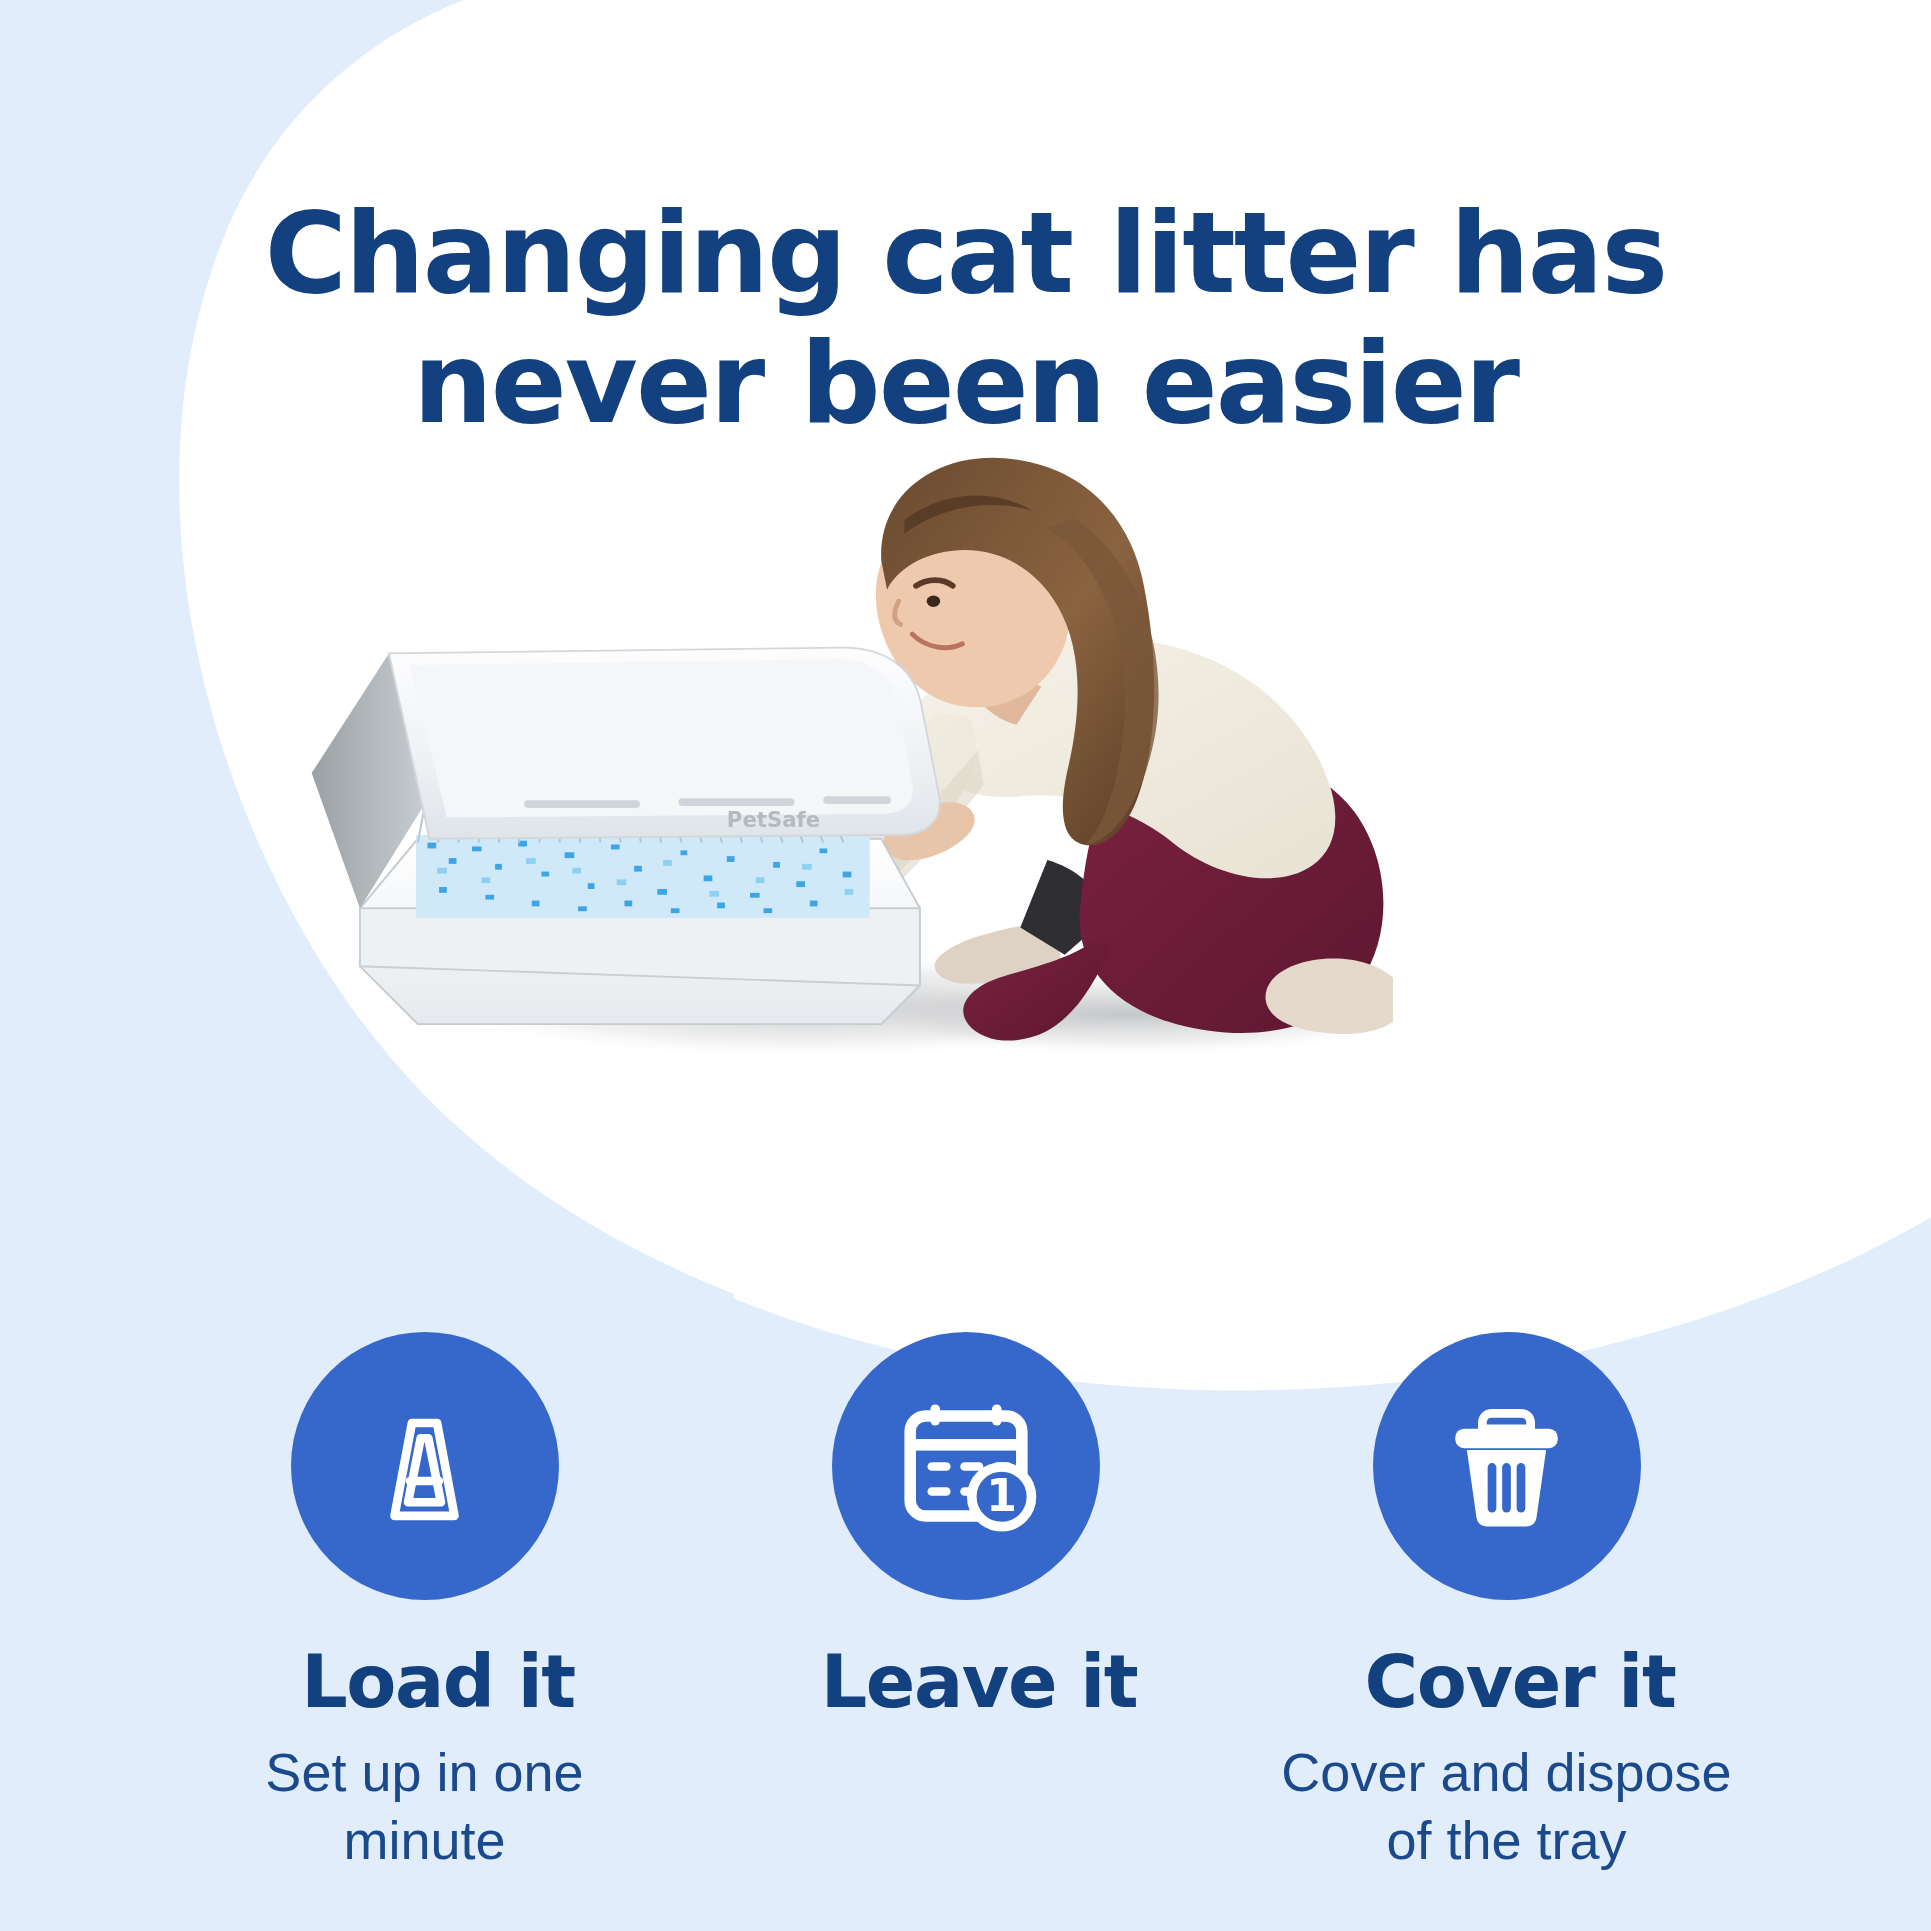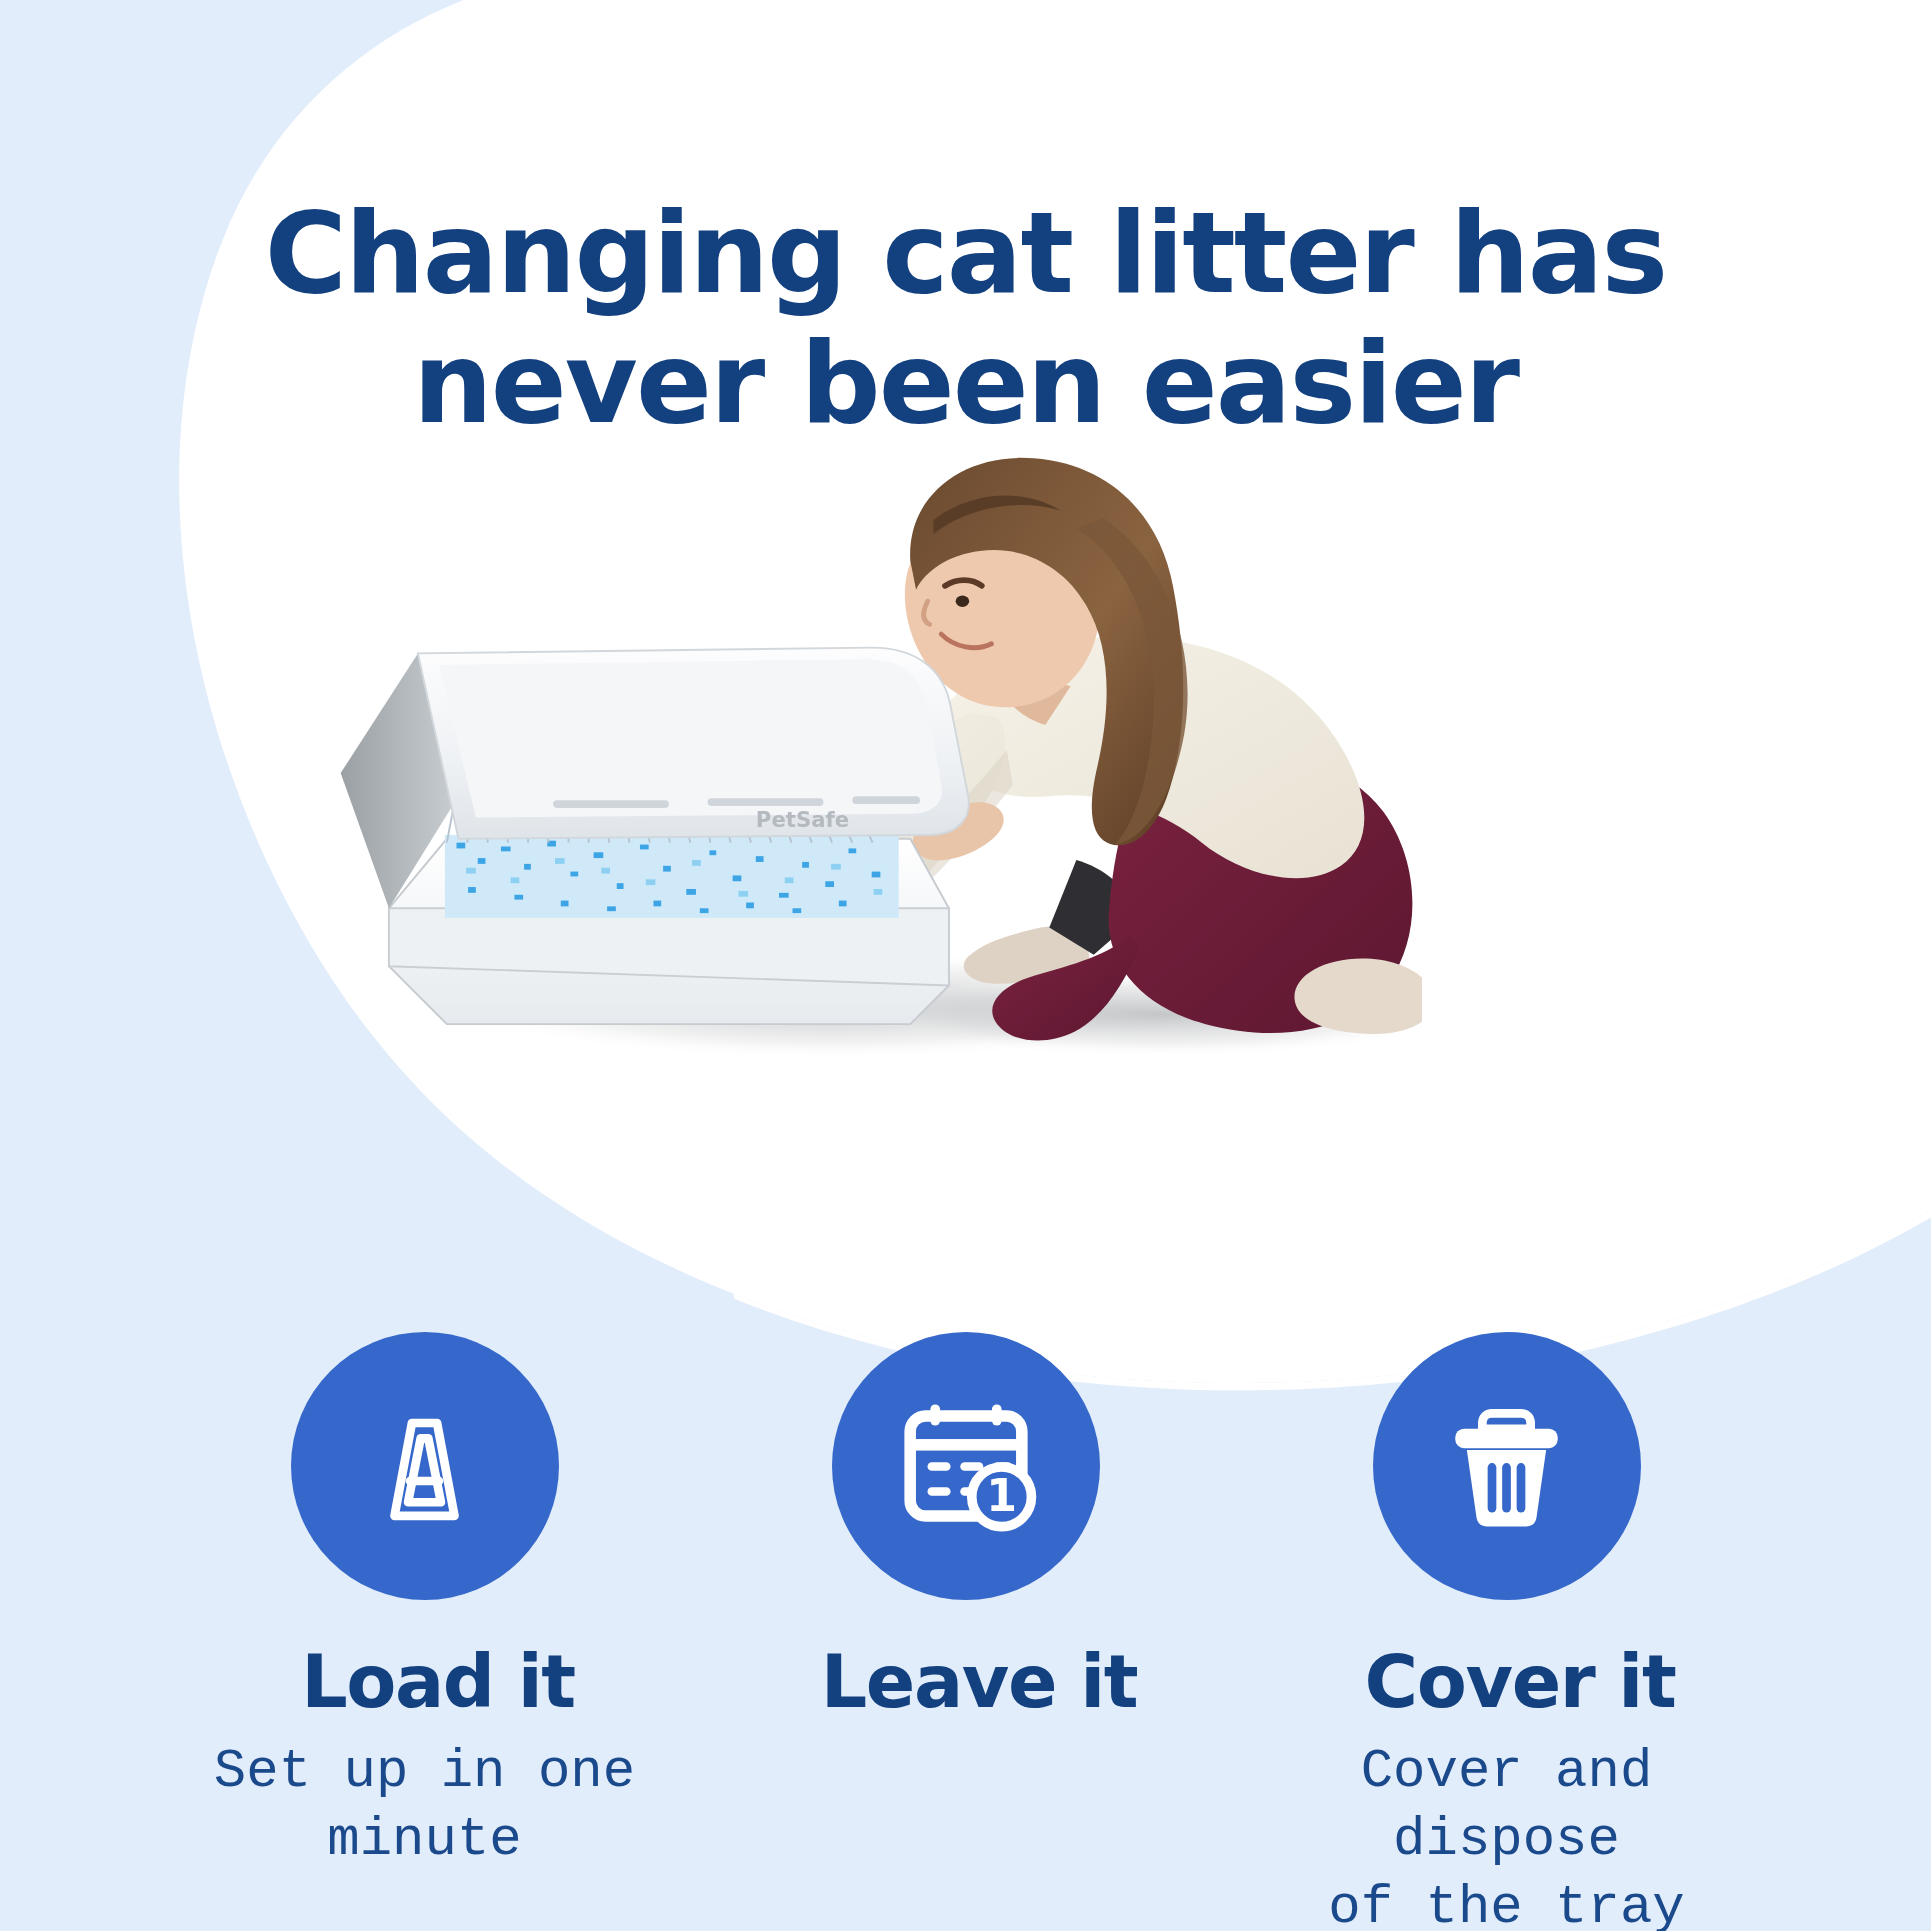--- a/index.html
+++ b/index.html
@@ -45,21 +45,21 @@
     font-weight: 700;
     font-size: 112px;
     line-height: 1.16;
     letter-spacing: -1.9px;
     white-space: pre-line;
   }
 
   
   .photo-stage {
     position: absolute;
-    left: 331px;
+    left: 302px;
     top: 406px;
     width: 1091px;
     height: 657px;
     text-decoration: underline;
   }
   .photo-stage svg { display:block; }
 
   
   .features {
     position: absolute;
@@ -95,21 +95,21 @@
     font-weight: 700;
     font-size: 73px;
     line-height: 1.05;
     letter-spacing: -1.4px;
     margin-bottom: 17.4px;
     text-align: center;
     margin-left: 27px;
   }
   .feature-desc {
     color: #1b4a8c;
-    font-family: Liberation Mono, monospace;
+    font-family: Liberation Sans, sans-serif;
     font-weight: 400;
     font-size: 54px;
     line-height: 1.26;
     text-align: center;
     white-space: pre-line;
   }
 </style>
 </head>
 <body>
 

